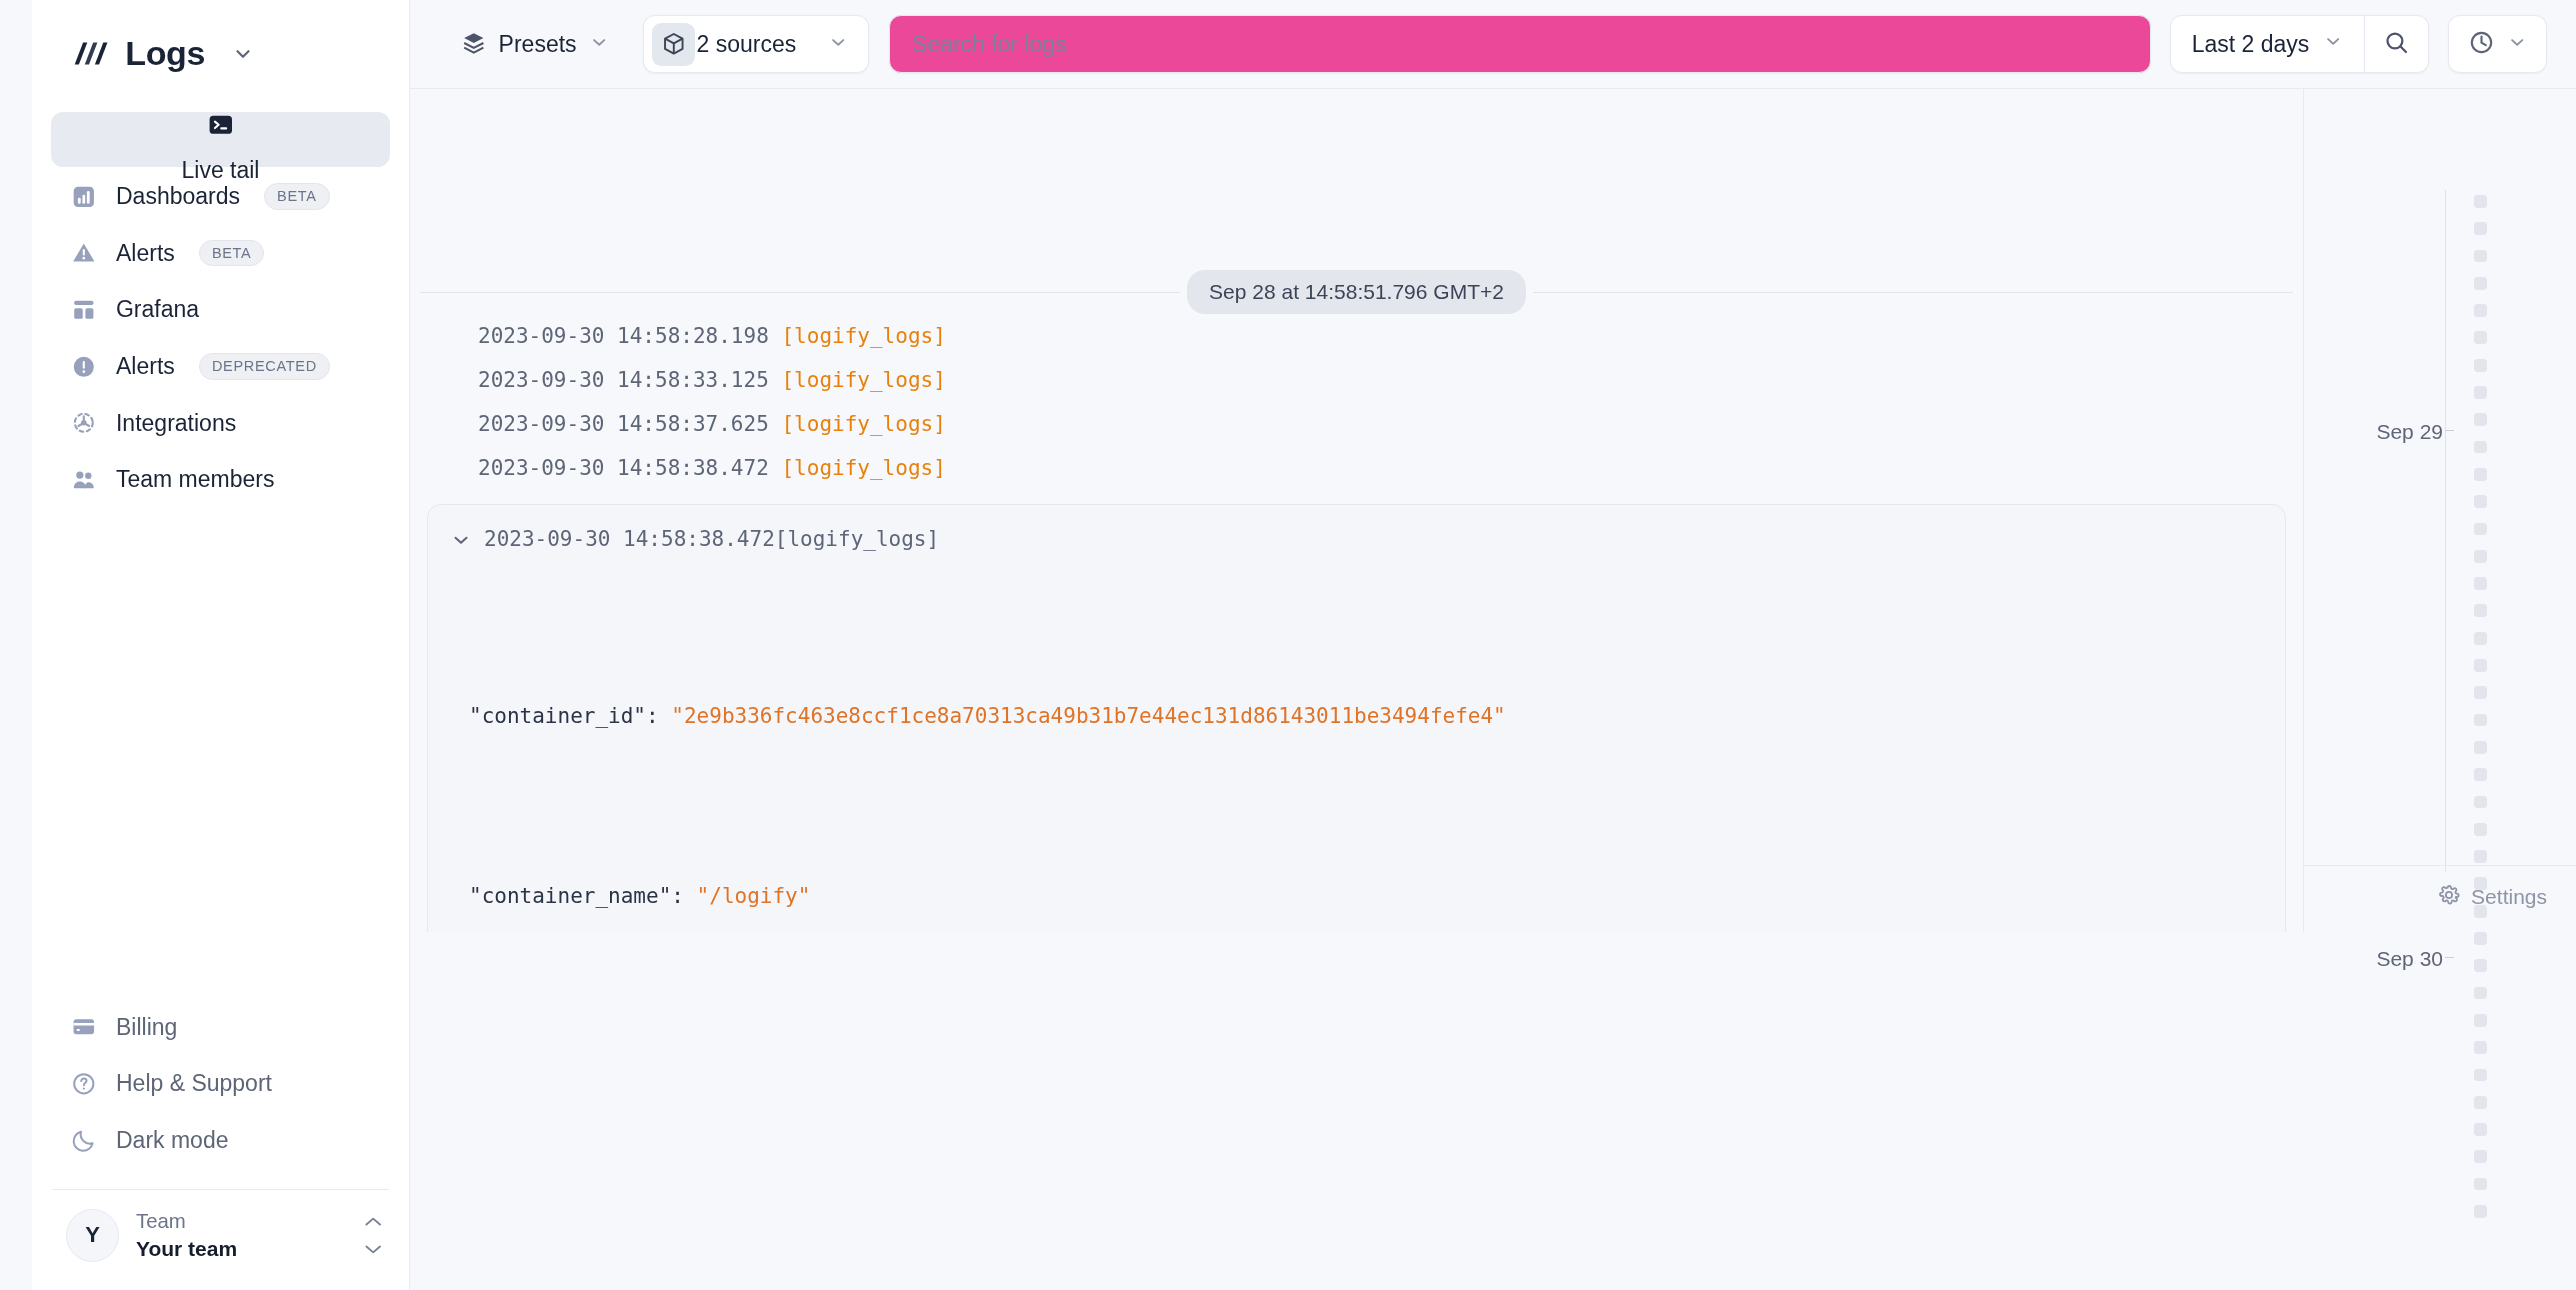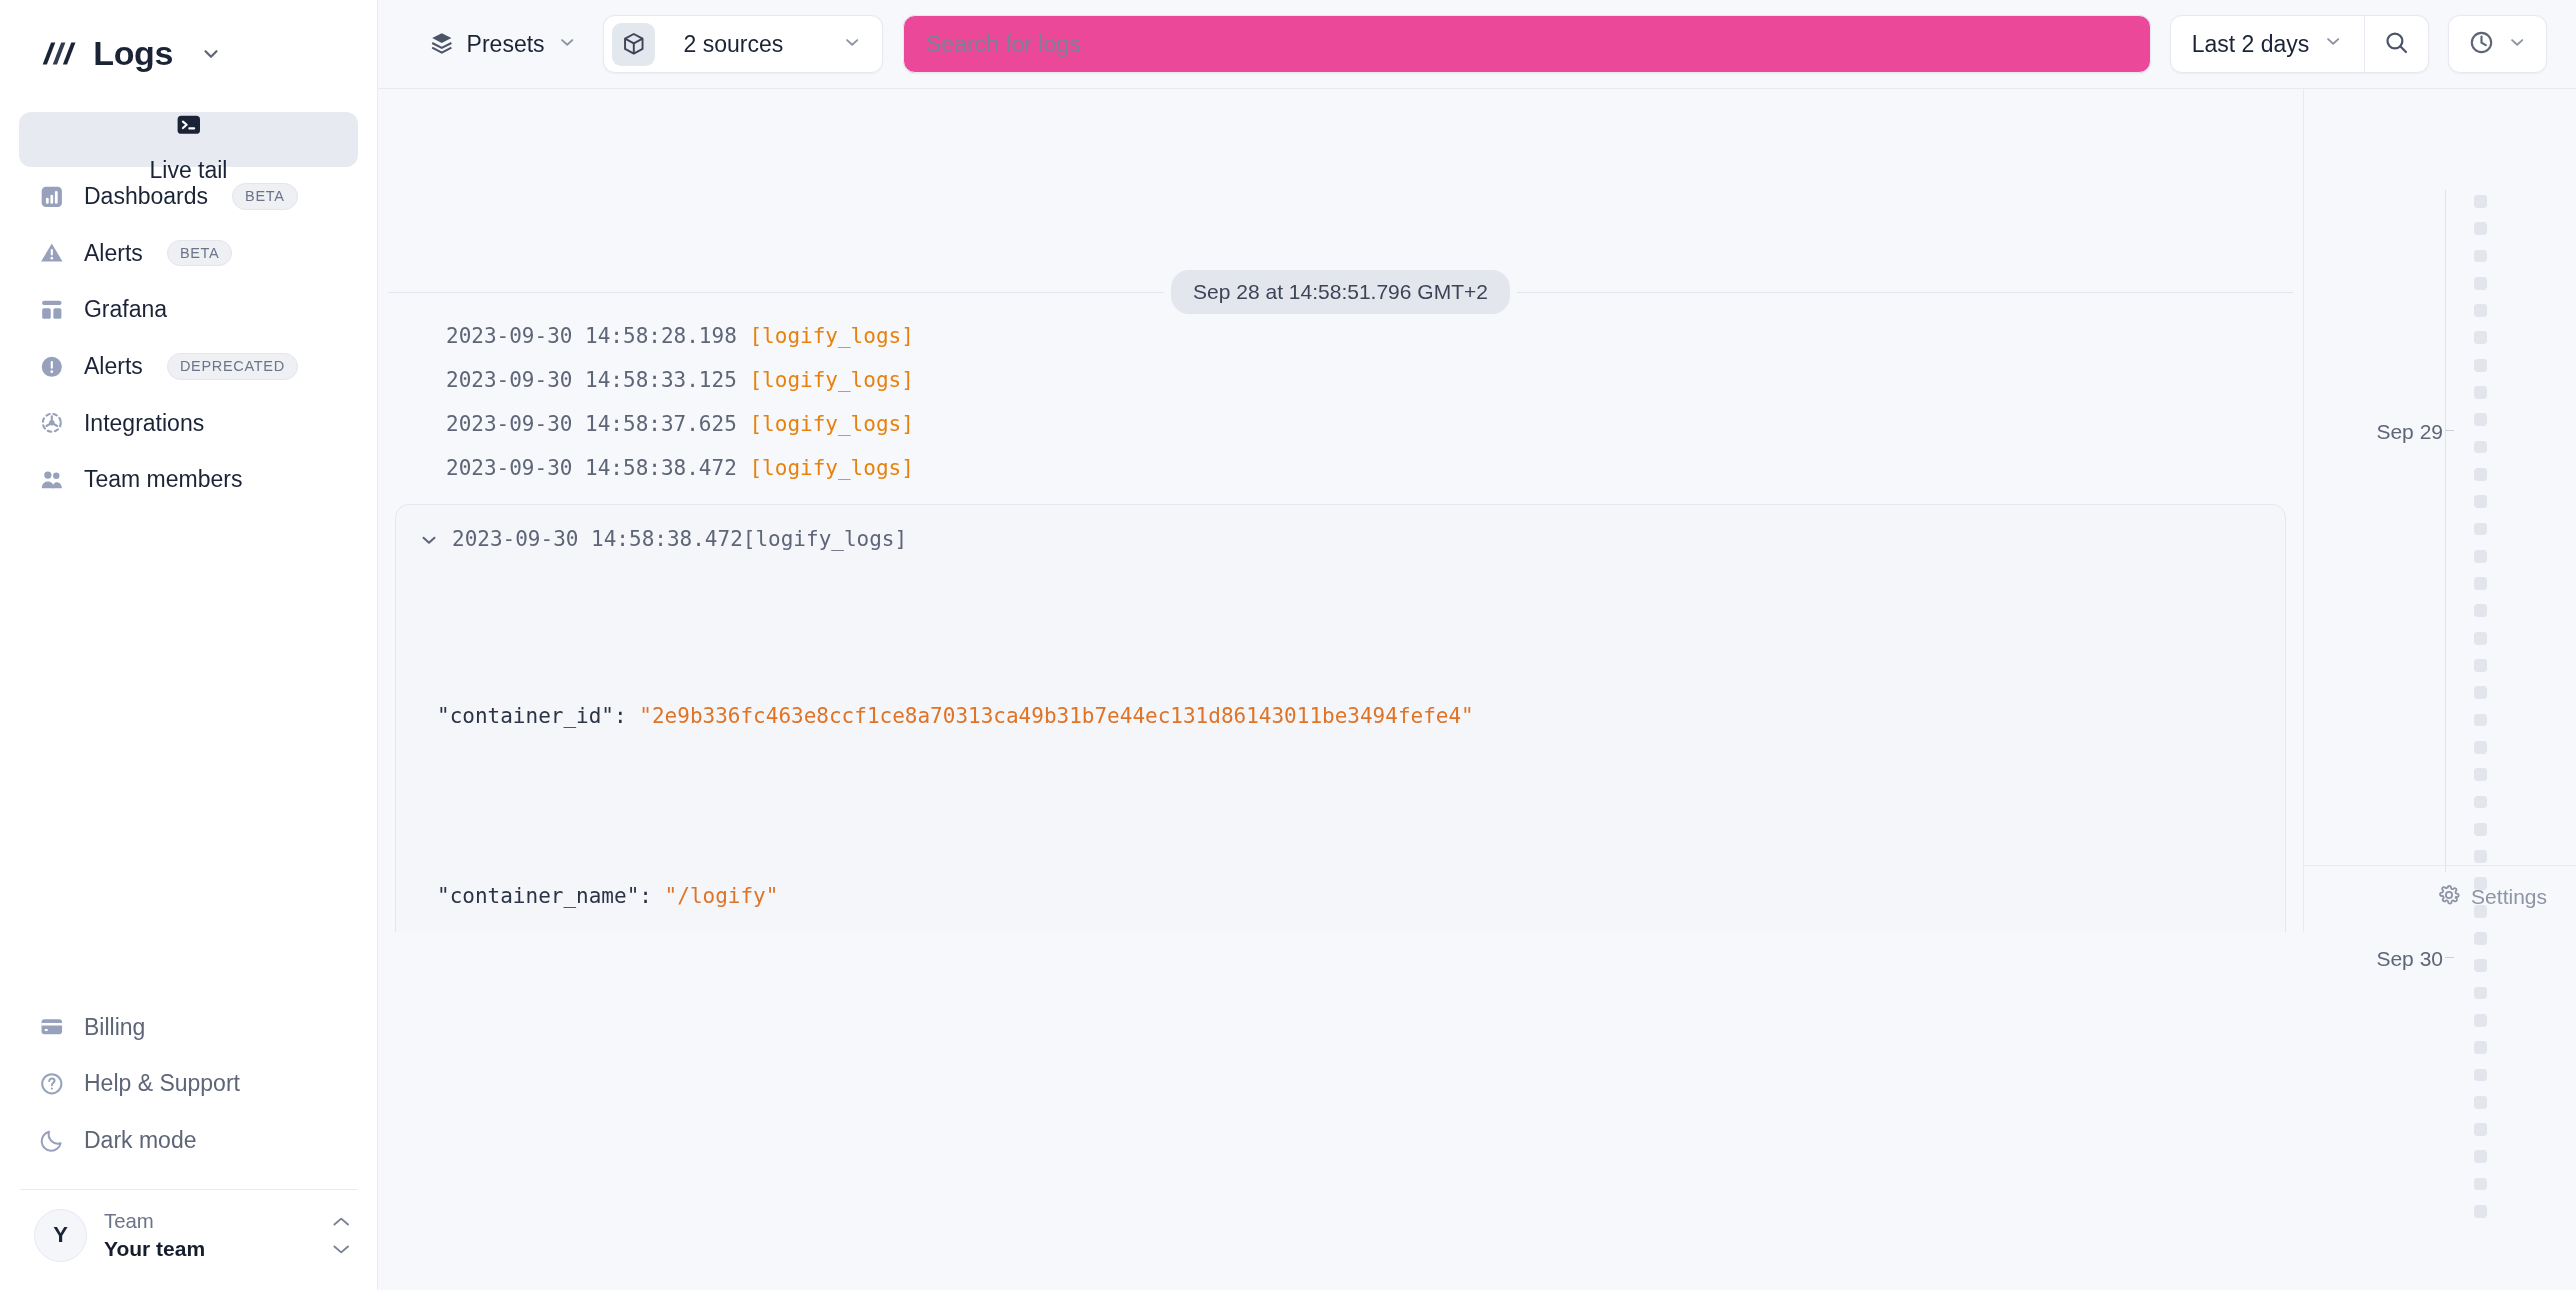--- a/index.html
+++ b/index.html
@@ -2,21 +2,21 @@
 <html style="font-size:13.6px"><head>
 <meta charset="utf-8">
 <style>
   * { box-sizing: border-box; margin: 0; padding: 0; }
   html, body {
     width: 2576px; height: 1291px;
     font-family: "Liberation Sans", sans-serif;
     background: #f7f8fb;
     overflow: hidden;
   }
-  .app { display: flex; width: 2576px; height: 932px; }
+  .app { display: flex; width: 2576px; height: 932px; padding-left: 32px; }
 
   
   .sidebar {
     width: 378px; height: 1291px;
     background: #ffffff;
     border-right: 0.9px solid #e8eaf0;
     display: flex; flex-direction: column;
     flex: 0 0 378px;
     position: relative;
   }
@@ -75,23 +75,23 @@
     background: #f7f8fb;
     justify-content: space-between;
   }
   .presets {
     display: flex; align-items: center; gap: 12px;
     padding: 0 22px; height: 53px; cursor: pointer;
   }
   .presets-label { font-size: 23px; color: #1b2437; }
 
   .sources {
-    display: flex; align-items: center; gap: 28px;
+    display: flex; align-items: center; gap: 1px;
     background: #ffffff; border: 0.9px solid #e6e9f0; border-radius: 12px;
-    height: 58px; padding: 0 19px 0 8.5px; margin-left: 4px;
+    height: 58px; padding: 0 19px 0 8.5px; margin-left: 12px;
     box-shadow: 0 0.9px 1.7px rgba(20,30,60,.05); cursor: pointer;
   }
   .sources-iconbox {
     width: 43px; height: 43px; border-radius: 9.4px; background: #e3e7ee;
     display: flex; align-items: center; justify-content: center; flex: 0 0 43px;
   }
   .sources-label { font-size: 23px; color: #1b2437; }
   .sources-caret { margin-left: 31px; }
 
   .searchbox {

